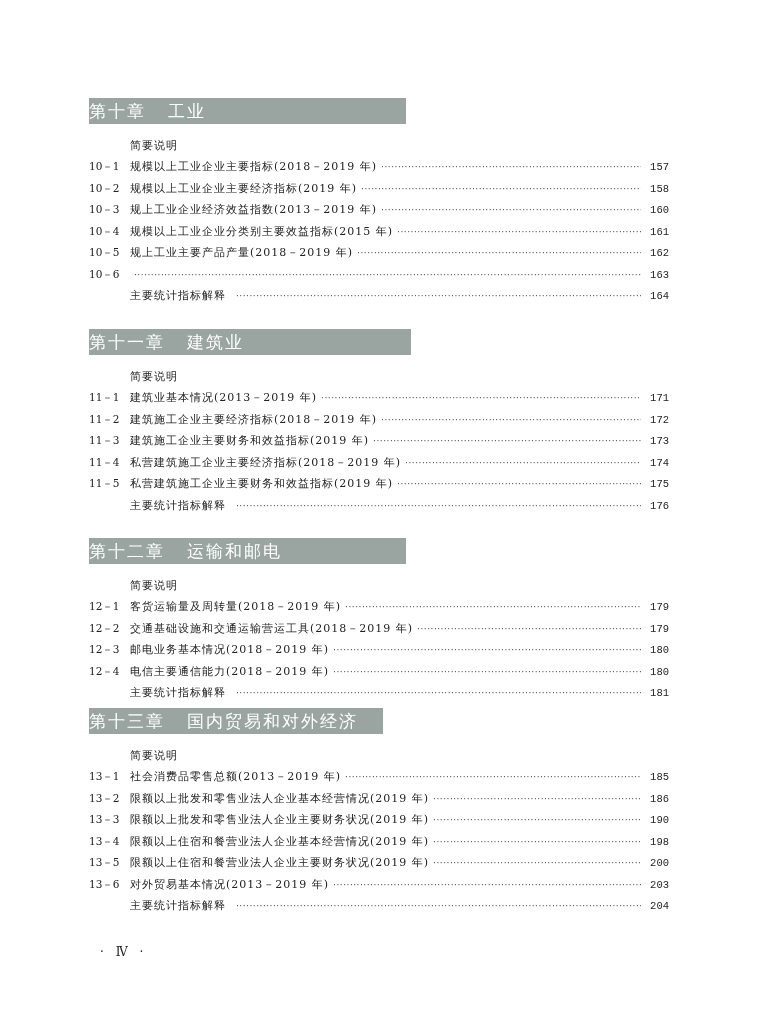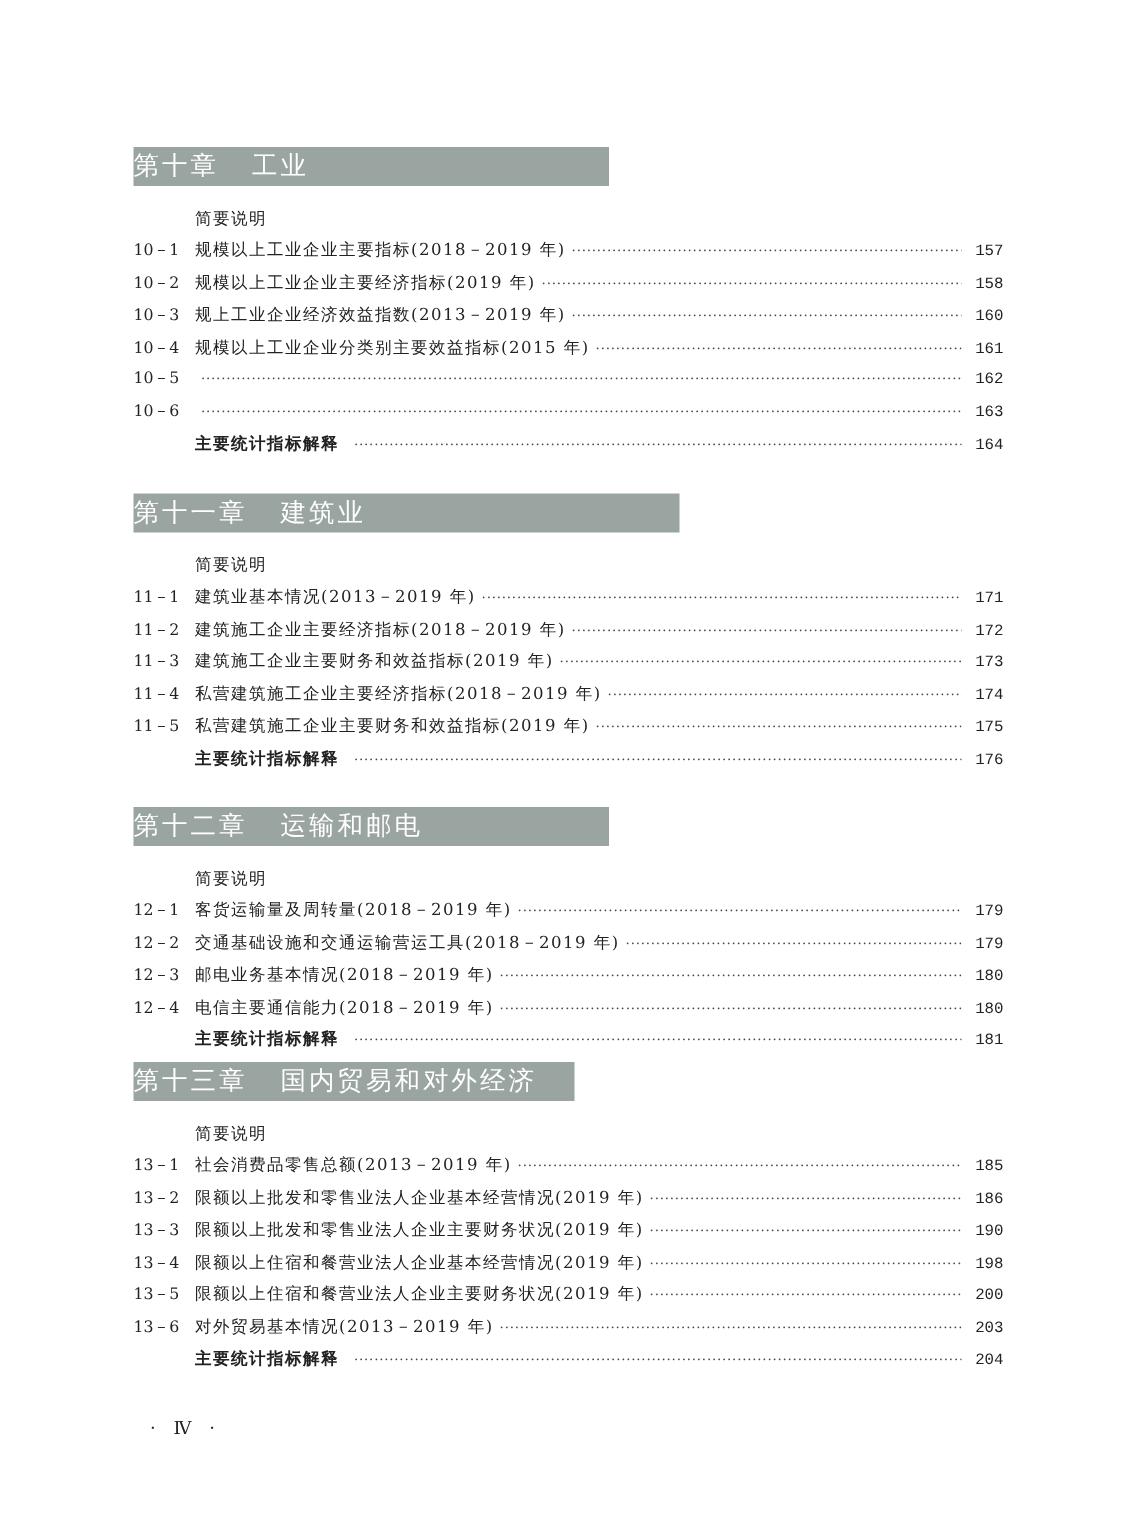--- a/index.html
+++ b/index.html
@@ -12,21 +12,21 @@
               letter-spacing: 2px; box-sizing: border-box; white-space: nowrap; }
   .chap-bar .num { margin-right: 22px; }
   .intro { margin-top: 11px; padding-left: 41px; font-size: 11px; height: 21px; line-height: 21px; letter-spacing: 1px; }
   .row { display: flex; align-items: baseline; height: 21.5px; line-height: 21.5px; font-size: 11px; }
   .row .code { width: 41px; flex: none; font-size: 10.5px; letter-spacing: 0px; }
   .row .title { flex: none; letter-spacing: 1px; white-space: nowrap; }
   .row .leader { flex: 1 1 auto; overflow: hidden; white-space: nowrap; margin: 0 4px; color: #444;
                  font-size: 9px; letter-spacing: 0.5px; }
   .row .leader::before { content: "··································································································································································"; }
   .row .page { flex: none; width: 24px; text-align: right; font-size: 10.5px; font-family: Liberation Mono, monospace; }
-  .row.expl .title { margin-left: 41px; font-weight: bold; }
+  .row.expl .title { margin-left: 41px; }
   .footer { position: absolute; left: 100px; top: 945px; font-size: 12px; letter-spacing: 4px; }
 </style>
 </head>
 <body>
 
 <section class="chapter" style="top:98px;">
   <div class="chap-bar" style="width:317px;">
     <span class="num">第十章</span><span>工业</span>
   </div>
   <div class="intro">简要说明</div>
@@ -49,37 +49,38 @@
       <span class="page">160</span>
     </div>
   <div class="row">
       <span class="code">10－4</span>
       <span class="title">规模以上工业企业分类别主要效益指标(2015 年)</span>
       <span class="leader"></span>
       <span class="page">161</span>
     </div>
   <div class="row">
       <span class="code">10－5</span>
+      <span class="title">规上工业主要产品产量(2018－2019 年)</span>
       <span class="leader"></span>
       <span class="page">162</span>
     </div>
   <div class="row">
       <span class="code">10－6</span>
       <span class="leader"></span>
       <span class="page">163</span>
     </div>
   <div class="row expl">
       <span class="title">主要统计指标解释</span>
       <span class="leader" style="margin-left:10px;"></span>
       <span class="page">164</span>
     </div>
 </section>
 
 <section class="chapter" style="top:329px;">
-  <div class="chap-bar" style="width:364px;">
+  <div class="chap-bar" style="width:322px;">
     <span class="num">第十一章</span><span>建筑业</span>
   </div>
   <div class="intro">简要说明</div>
   <div class="row">
       <span class="code">11－1</span>
       <span class="title">建筑业基本情况(2013－2019 年)</span>
       <span class="leader"></span>
       <span class="page">171</span>
     </div>
   <div class="row">

